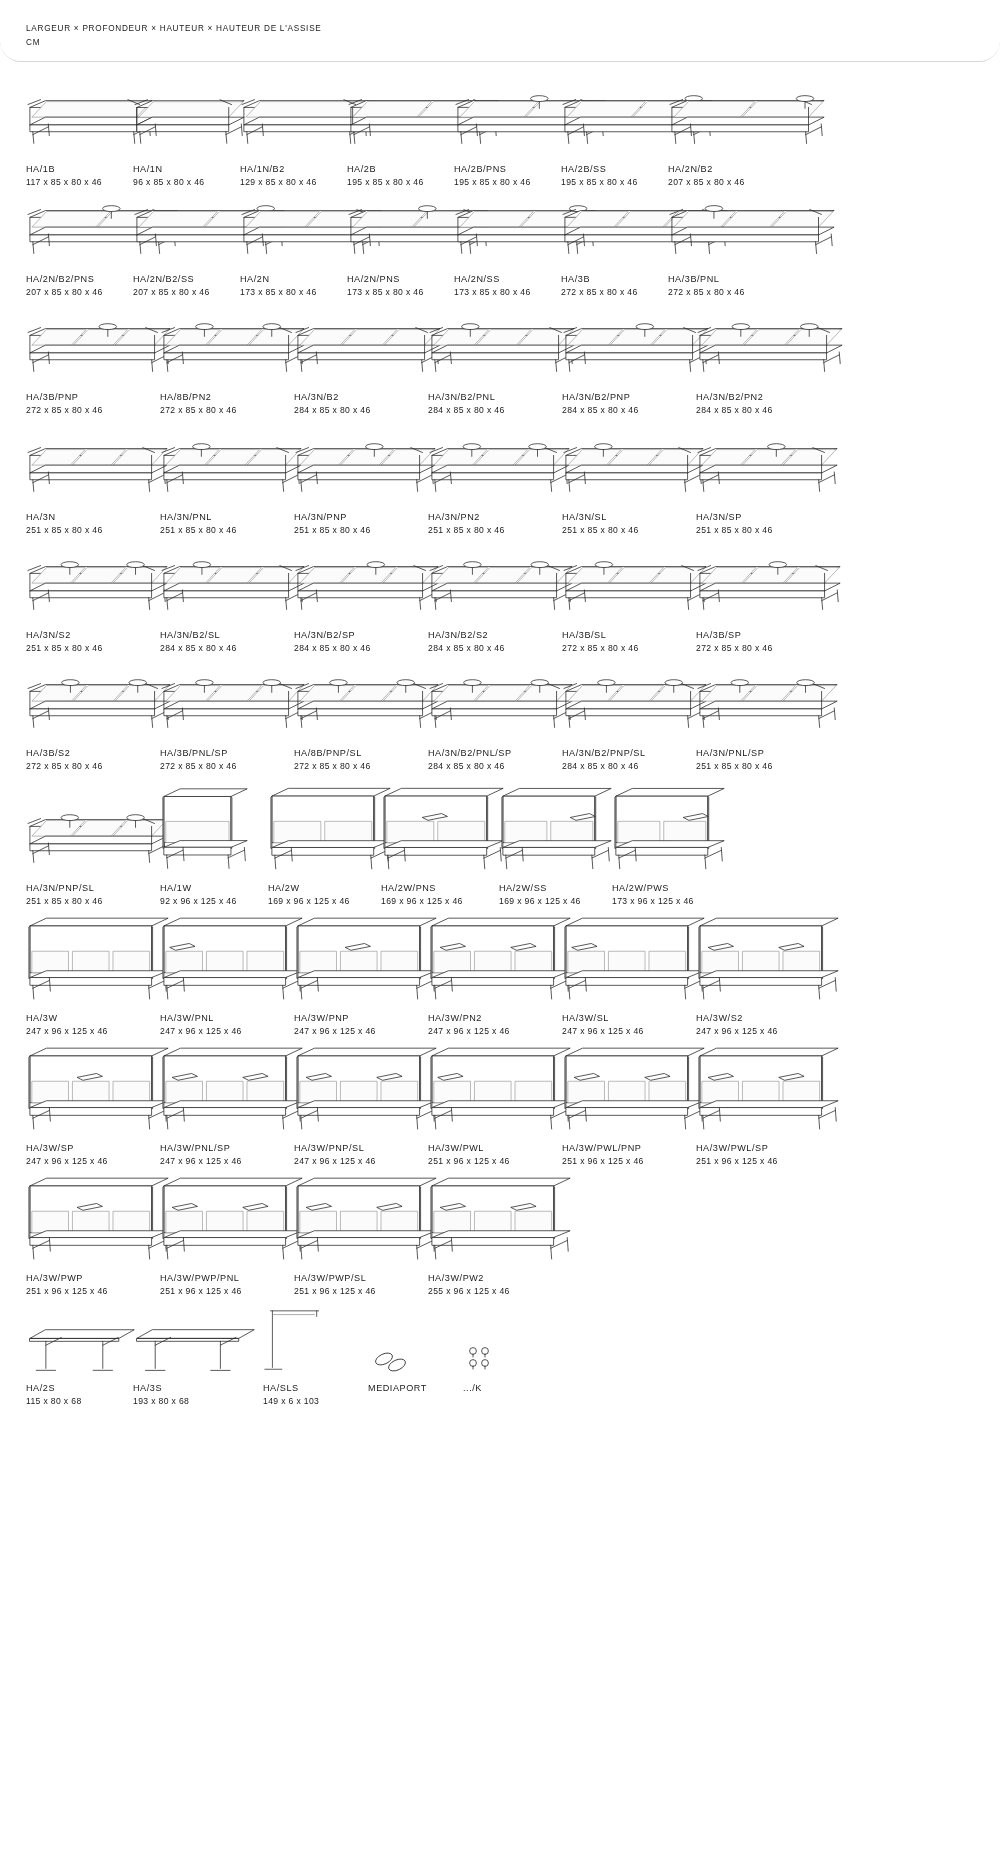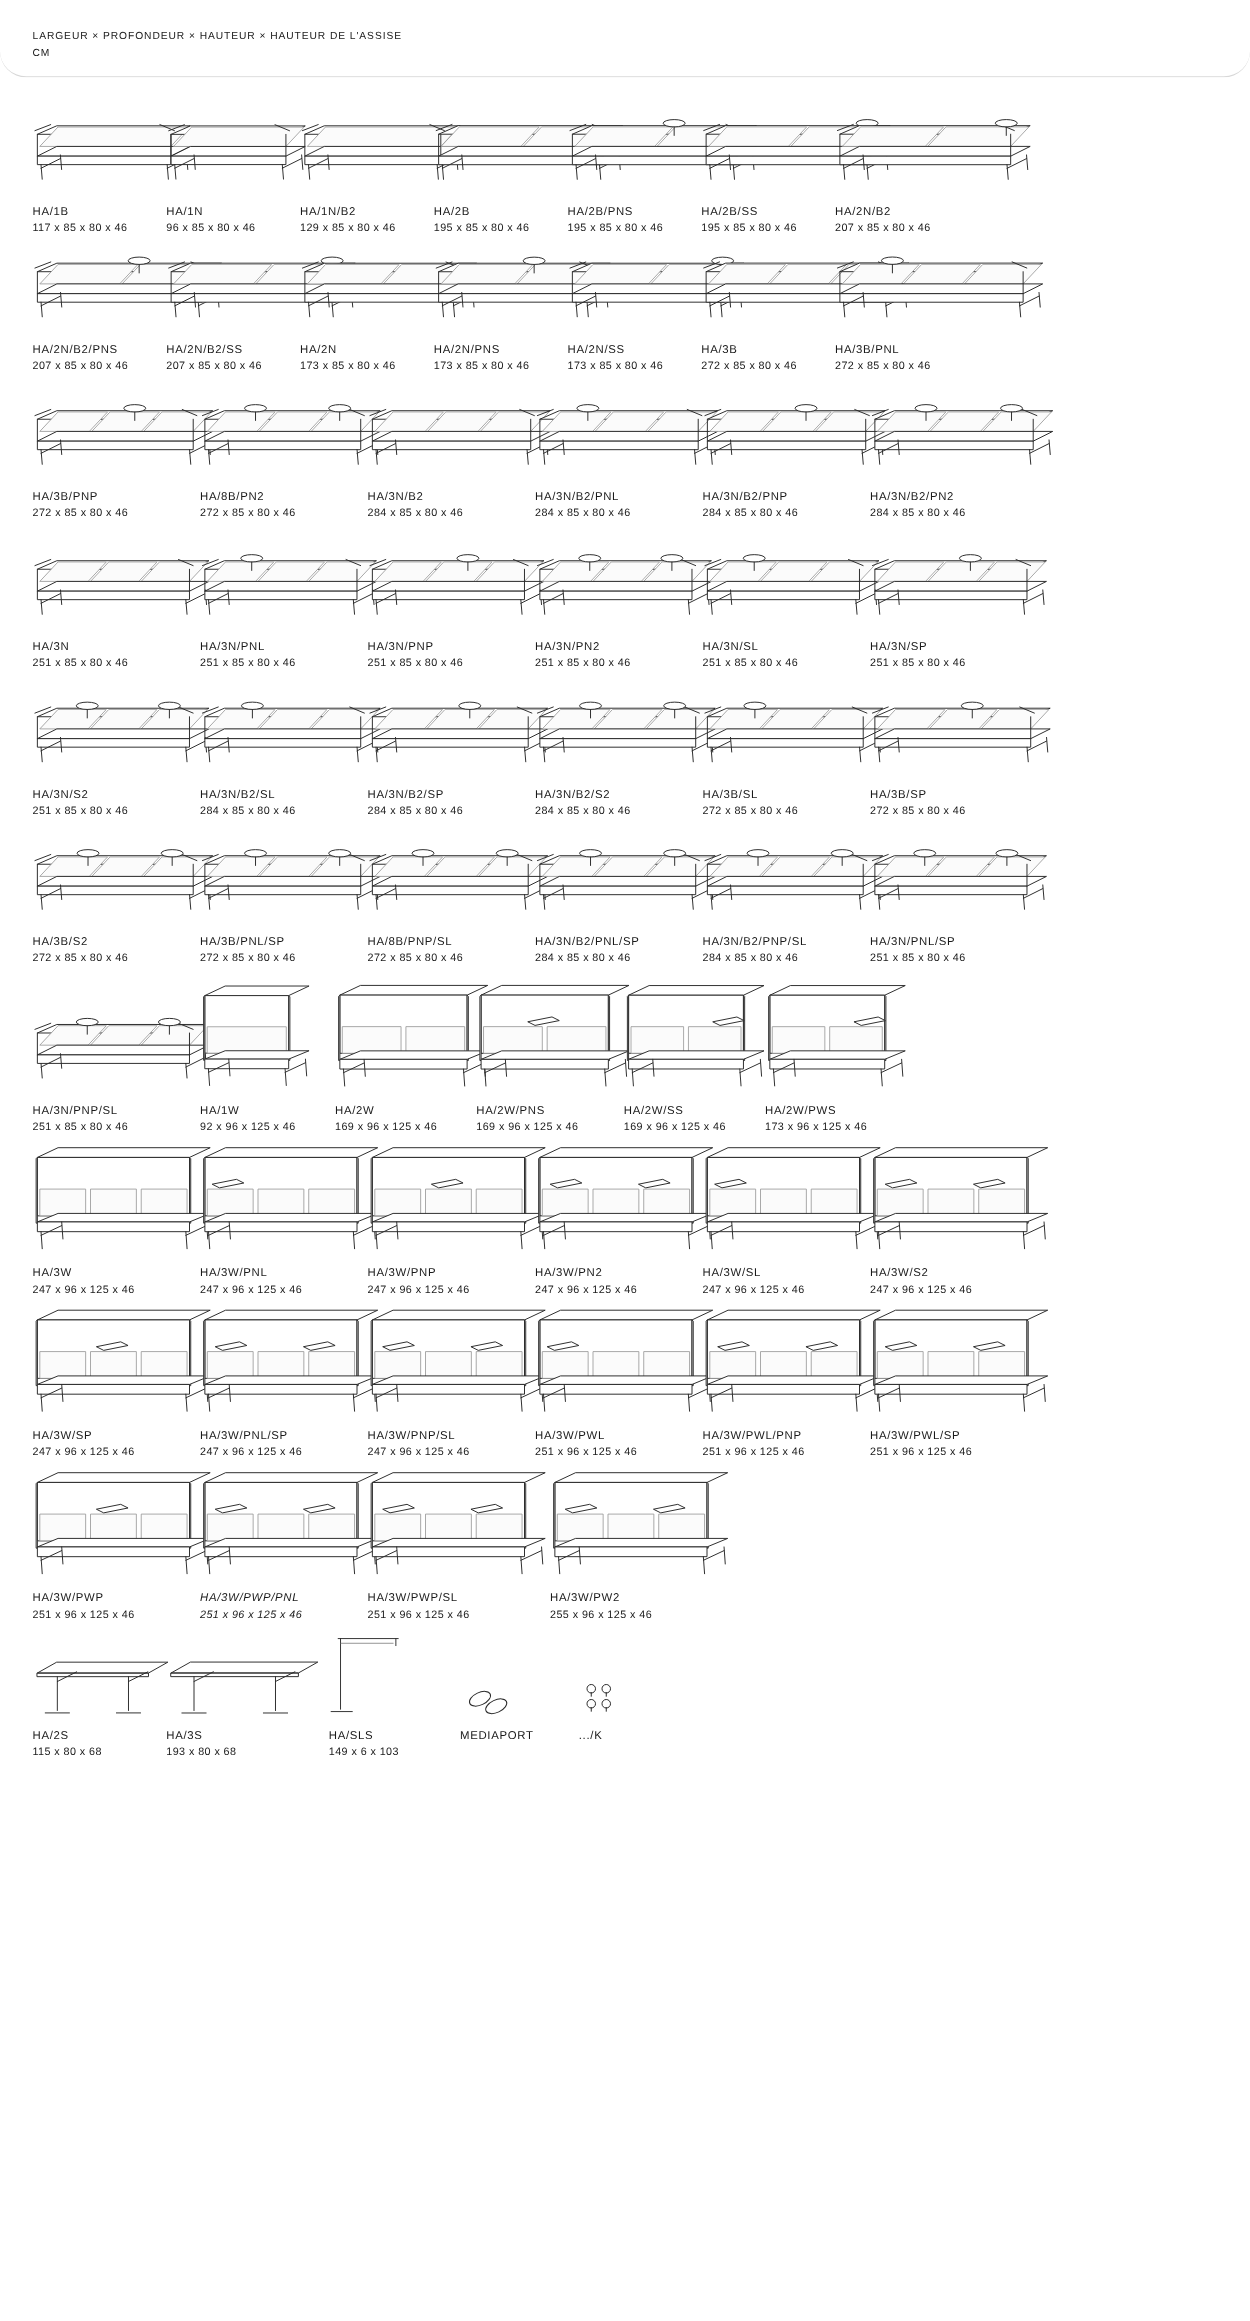--- a/index.html
+++ b/index.html
@@ -1638,21 +1638,21 @@
             <path class="ln" d="M 3 74 L 20 66"></path>
             <path class="ln" d="M 122 74 L 139 66"></path>
             <path class="fl" d="M 48.5 32 L 68.5 28 L 74.5 31 L 54.5 35 Z"></path>
           </svg>
         </div>
         <div class="labels">
           <div class="code">HA/3W/PWP</div>
           <div class="dims">251 x 96 x 125 x 46</div>
         </div>
       </div>
-      <div class="cell" style="width: 134px; font-style: italic;">
+      <div class="cell" style="width: 134px;">
         <div class="draw" style="height: 96px;">
           <svg width="148" height="92" viewBox="-4 0 152 92">
             <path class="fl" d="M 17 2 L 142 2 L 125 10 L 0 10 Z"></path>
             <path class="fl" d="M 0 10 L 125 10 L 125 58 L 0 58 Z"></path>
             <path class="fl" d="M 0 10 L 0 64 L -1 64 L -1 11 Z"></path>
             <path class="fl" d="M 125 10 L 125 64 L 126 64 L 126 11 Z"></path>
             <path class="flg" d="M 2 36 L 39.666666666666664 36 L 39.666666666666664 58 L 2 58 Z"></path>
             <path class="flg" d="M 43.666666666666664 36 L 81.33333333333333 36 L 81.33333333333333 58 L 43.666666666666664 58 Z"></path>
             <path class="flg" d="M 85.33333333333333 36 L 123 36 L 123 58 L 85.33333333333333 58 Z"></path>
             <path class="fl" d="M 17 56 L 142 56 L 125 63 L 0 63 Z"></path>
@@ -1692,21 +1692,21 @@
             <path class="ln" d="M 122 74 L 139 66"></path>
             <path class="fl" d="M 8.5 32 L 28.5 28 L 34.5 31 L 14.5 35 Z"></path>
             <path class="fl" d="M 81 32 L 101 28 L 107 31 L 87 35 Z"></path>
           </svg>
         </div>
         <div class="labels">
           <div class="code">HA/3W/PWP/SL</div>
           <div class="dims">251 x 96 x 125 x 46</div>
         </div>
       </div>
-      <div class="cell" style="width: 134px; margin-left: 12px;">
+      <div class="cell" style="width: 134px;">
         <div class="draw" style="height: 96px;">
           <svg width="148" height="92" viewBox="-4 0 152 92">
             <path class="fl" d="M 17 2 L 142 2 L 125 10 L 0 10 Z"></path>
             <path class="fl" d="M 0 10 L 125 10 L 125 58 L 0 58 Z"></path>
             <path class="fl" d="M 0 10 L 0 64 L -1 64 L -1 11 Z"></path>
             <path class="fl" d="M 125 10 L 125 64 L 126 64 L 126 11 Z"></path>
             <path class="flg" d="M 2 36 L 39.666666666666664 36 L 39.666666666666664 58 L 2 58 Z"></path>
             <path class="flg" d="M 43.666666666666664 36 L 81.33333333333333 36 L 81.33333333333333 58 L 43.666666666666664 58 Z"></path>
             <path class="flg" d="M 85.33333333333333 36 L 123 36 L 123 58 L 85.33333333333333 58 Z"></path>
             <path class="fl" d="M 17 56 L 142 56 L 125 63 L 0 63 Z"></path>

